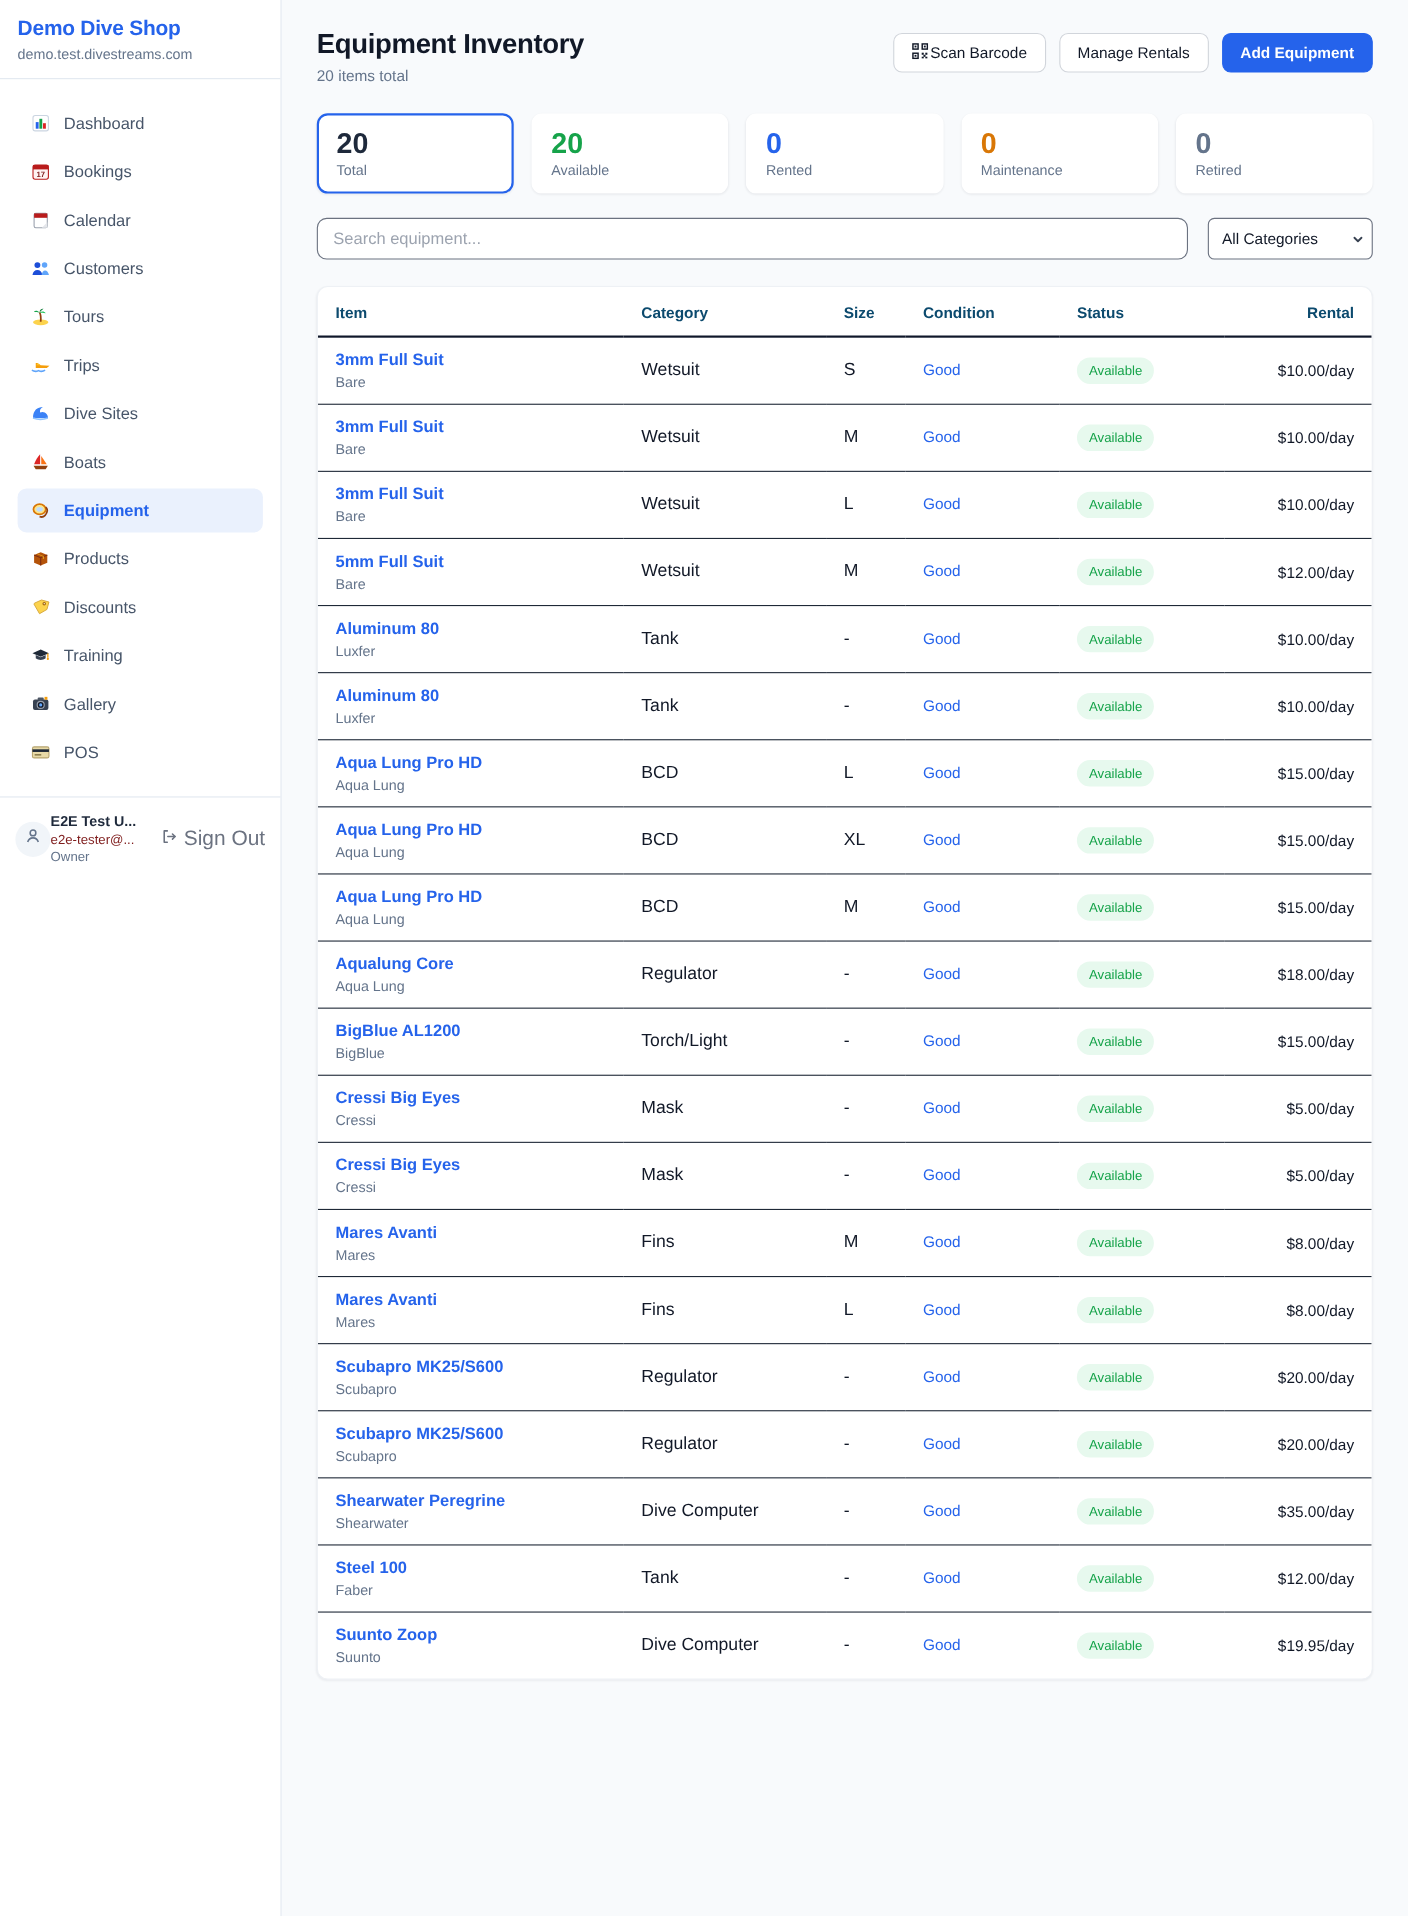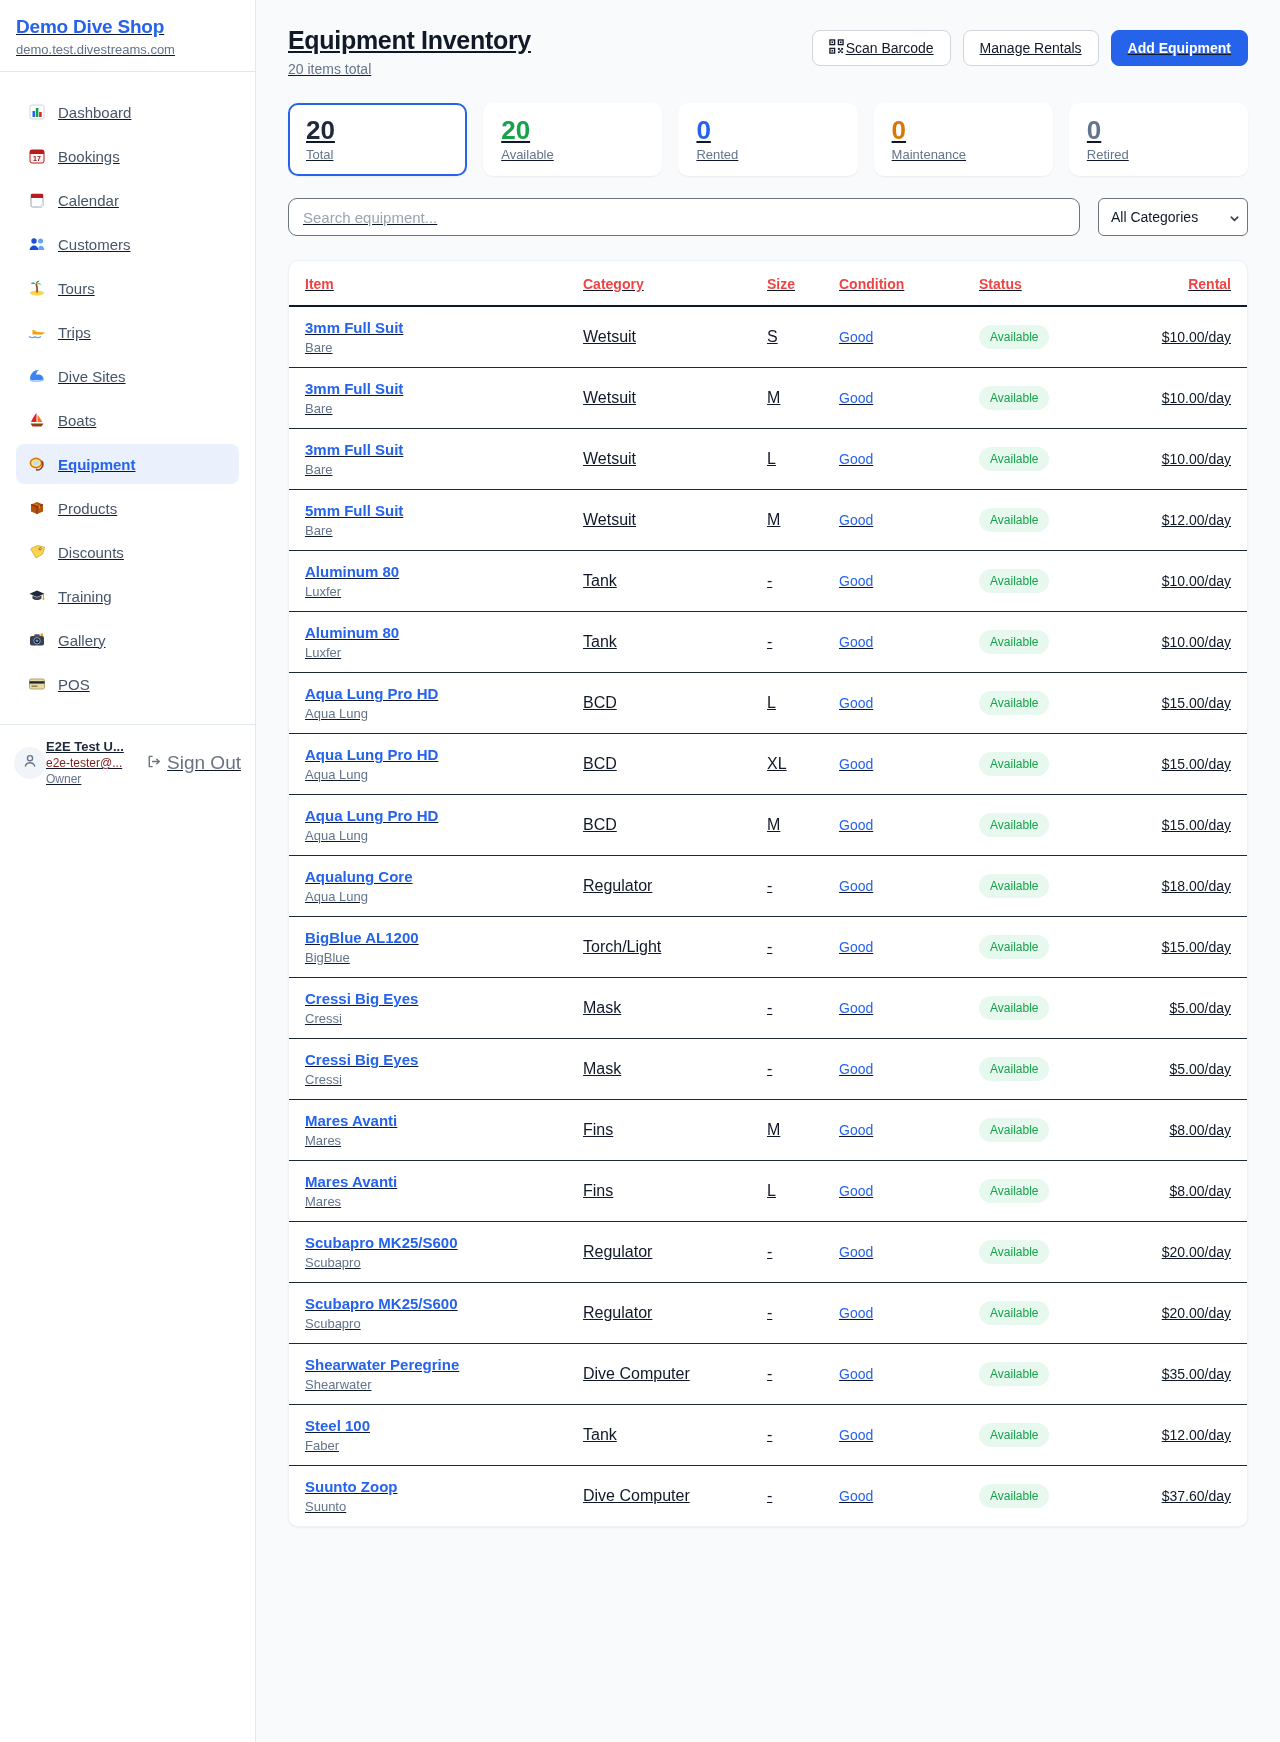--- a/index.html
+++ b/index.html
@@ -3,21 +3,21 @@
 <meta charset="utf-8">
 <style>
   * { margin:0; padding:0; box-sizing:border-box; }
   html,body { width:1280px; }
   body {
     font-family:"Liberation Sans", sans-serif;
     background:#f8fafc;
     color:#0f172a;
     min-height:1742px;
   }
-  .app { display:flex; width:1280px; min-height:1742px;text-decoration:underline; }
+  .app { display:flex; width:1280px; min-height:1742px; }
 
   
   .sidebar {
     width:256px; min-width:256px; background:#ffffff;
     border-right:1px solid #e2e8f0; min-height:1742px;
     display:flex; flex-direction:column;
   }
   .brand { padding:16px 16px 14px 16px; }
   .brand-name { color:#2563eb; font-size:19px; font-weight:700; letter-spacing:-0.2px; }
   .brand-domain { color:#64748b; font-size:13px; margin-top:4px; }
@@ -94,21 +94,21 @@
   .select-chevron { position:absolute; right:8px; top:12px; pointer-events:none; color:#374151; }
 
   
   .table-card {
     margin-top:24px; background:#ffffff; border-radius:10px;
     box-shadow:0 1px 2px rgba(15,23,42,0.06); border:1px solid #eef1f5;
     overflow:hidden;
   }
   table { width:100%; border-collapse:collapse; table-layout:fixed; }
   th {
-    text-align:left; font-size:14px; font-weight:700; color:#ef4444;
+    text-align:left; font-size:14px; font-weight:700; color:#0c4a6e;
     padding:15px 16px 13px 16px; border-bottom:2px solid #0f172a;
   }
   th.col-rental { text-align:right; }
   td { padding:12px 16px; border-bottom:1px solid #1f2937; vertical-align:middle; }
   tr:last-child td { border-bottom:none; }
   .item-name { color:#2563eb; font-size:15px; font-weight:600; cursor:pointer; }
   .item-brand { color:#64748b; font-size:13px; margin-top:4px; }
   .cell-text { font-size:16px; color:#111827; }
   .cond-link { font-size:14px; color:#2563eb; cursor:pointer; }
   .status-pill {
@@ -605,20 +605,20 @@
             </tr>
             <tr>
               <td>
                 <div class="item-name">Suunto Zoop</div>
                 <div class="item-brand">Suunto</div>
               </td>
               <td class="cell-text">Dive Computer</td>
               <td class="cell-text">-</td>
               <td><span class="cond-link">Good</span></td>
               <td><span class="status-pill">Available</span></td>
-              <td class="rental-cell">$37.60/day</td>
+              <td class="rental-cell">$19.95/day</td>
             </tr>
           </tbody>
       </table>
     </div>
 
   </main>
 </div>
 
 </body></html>

